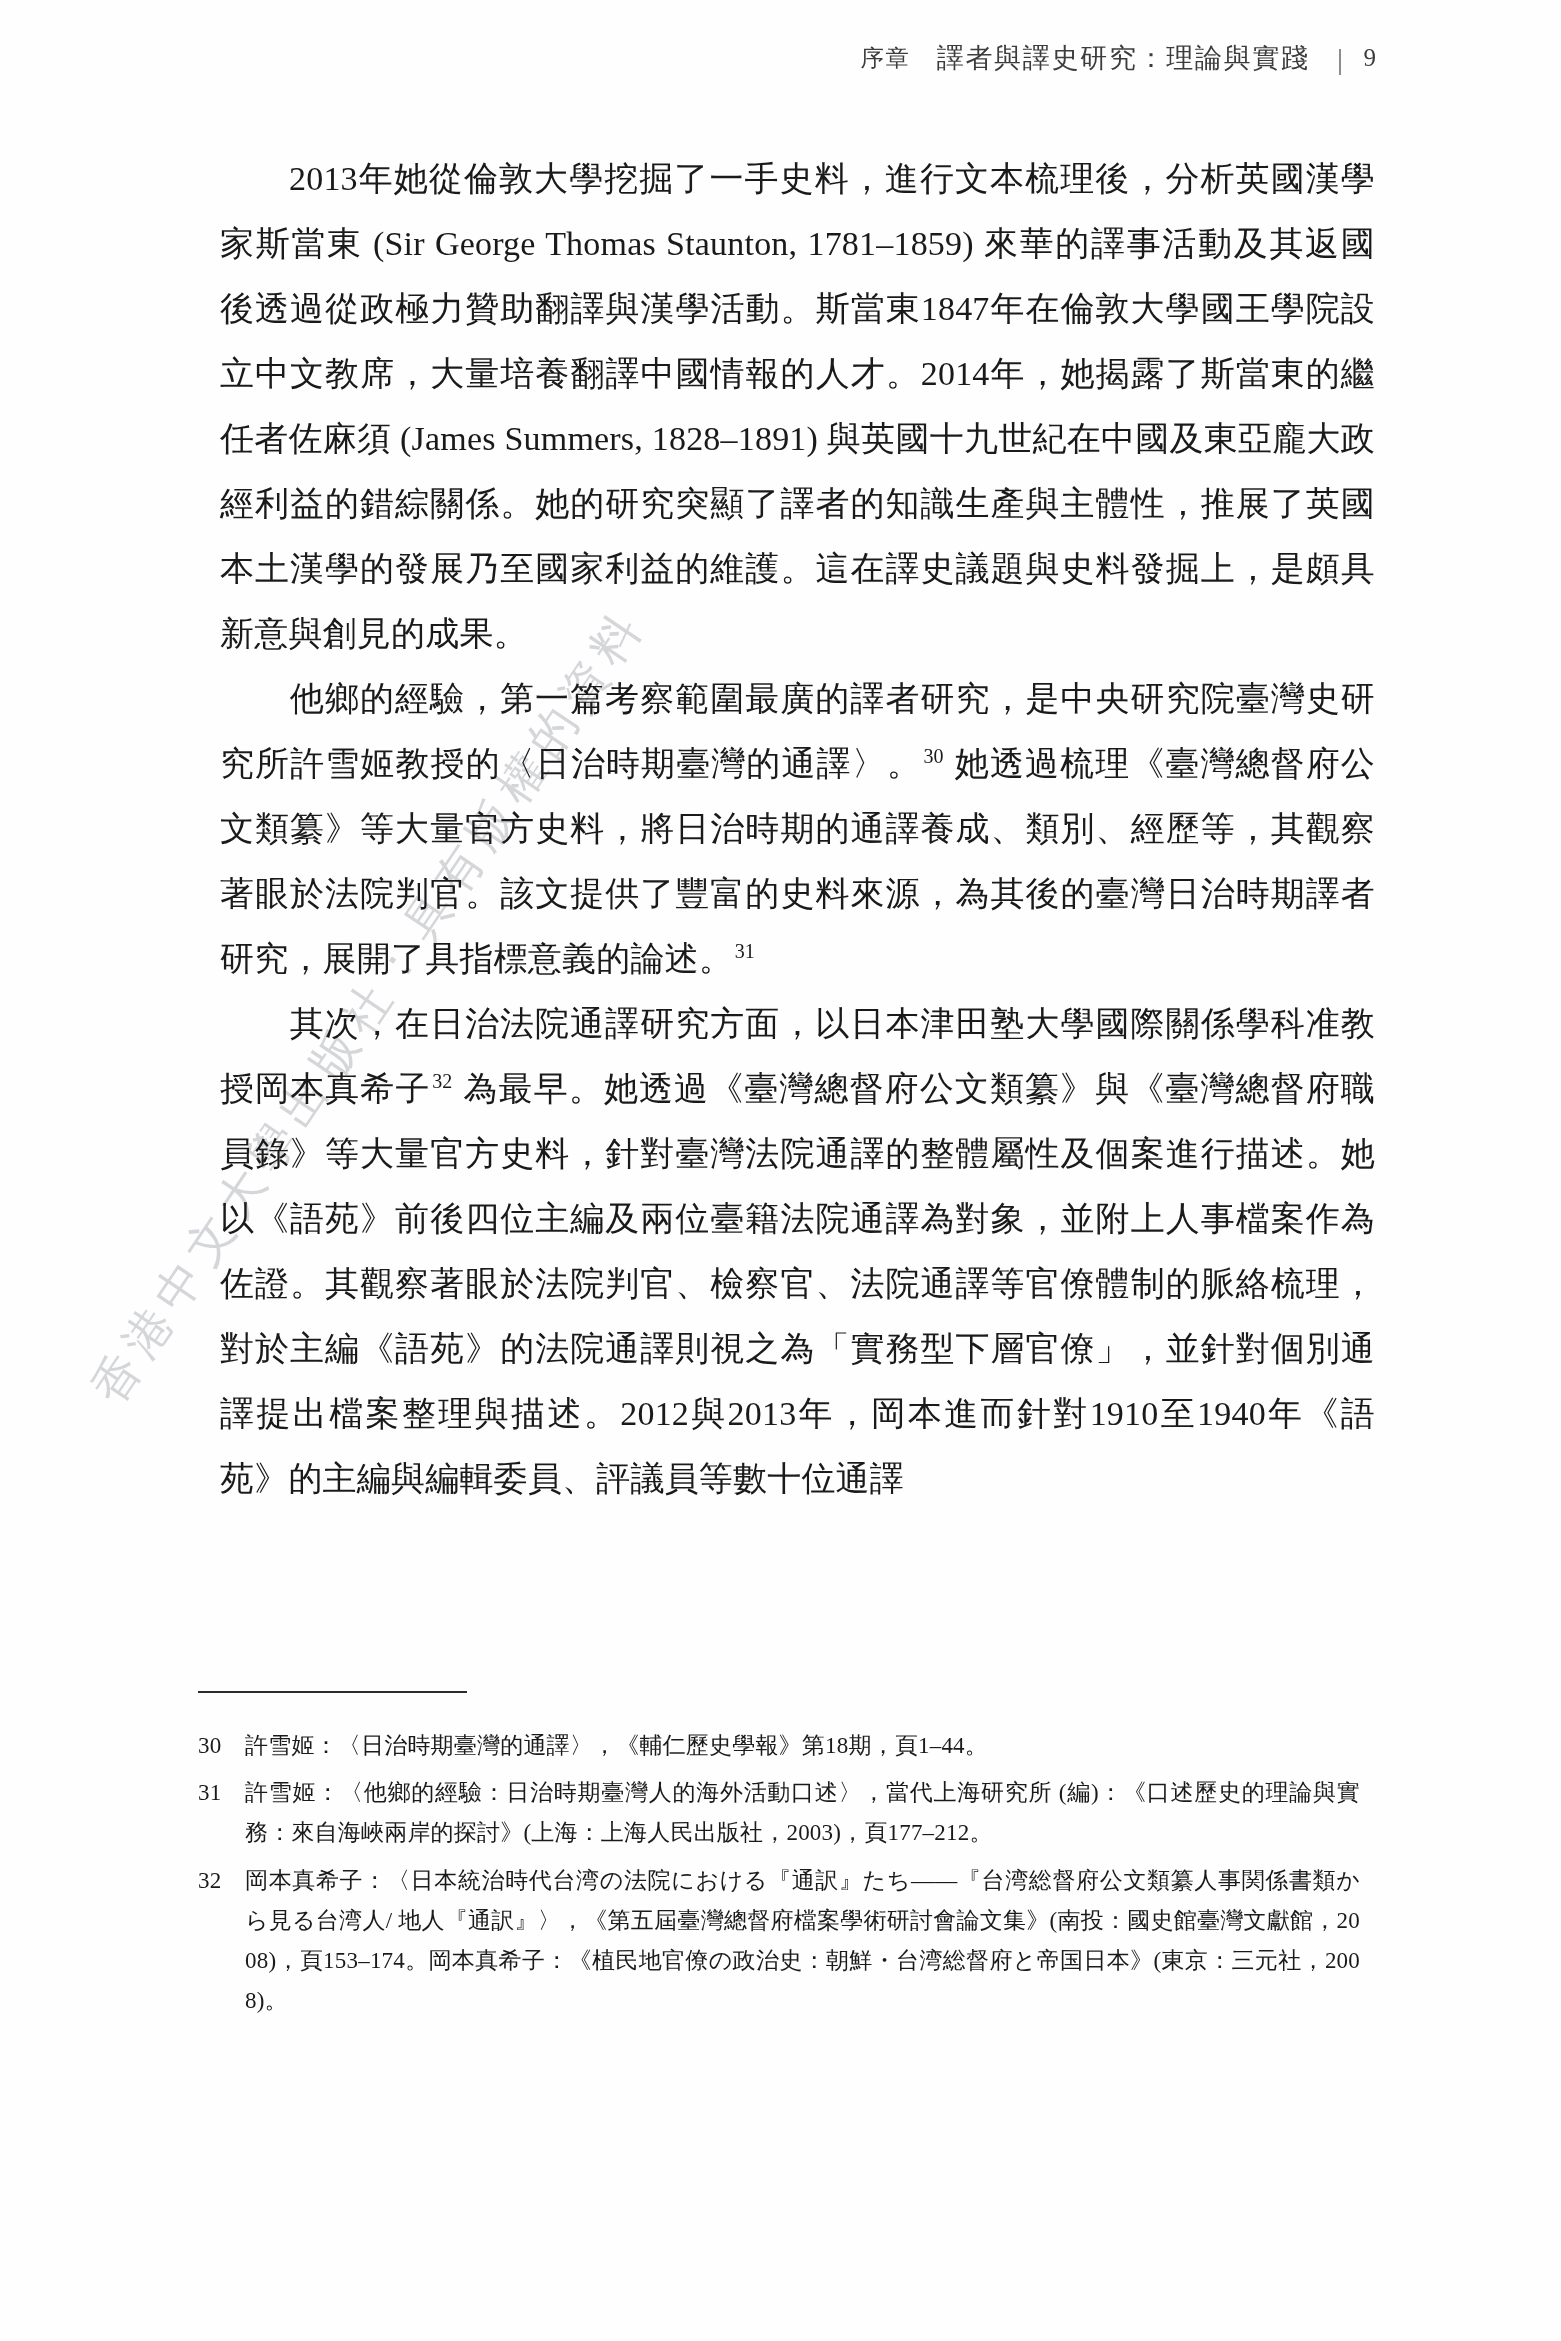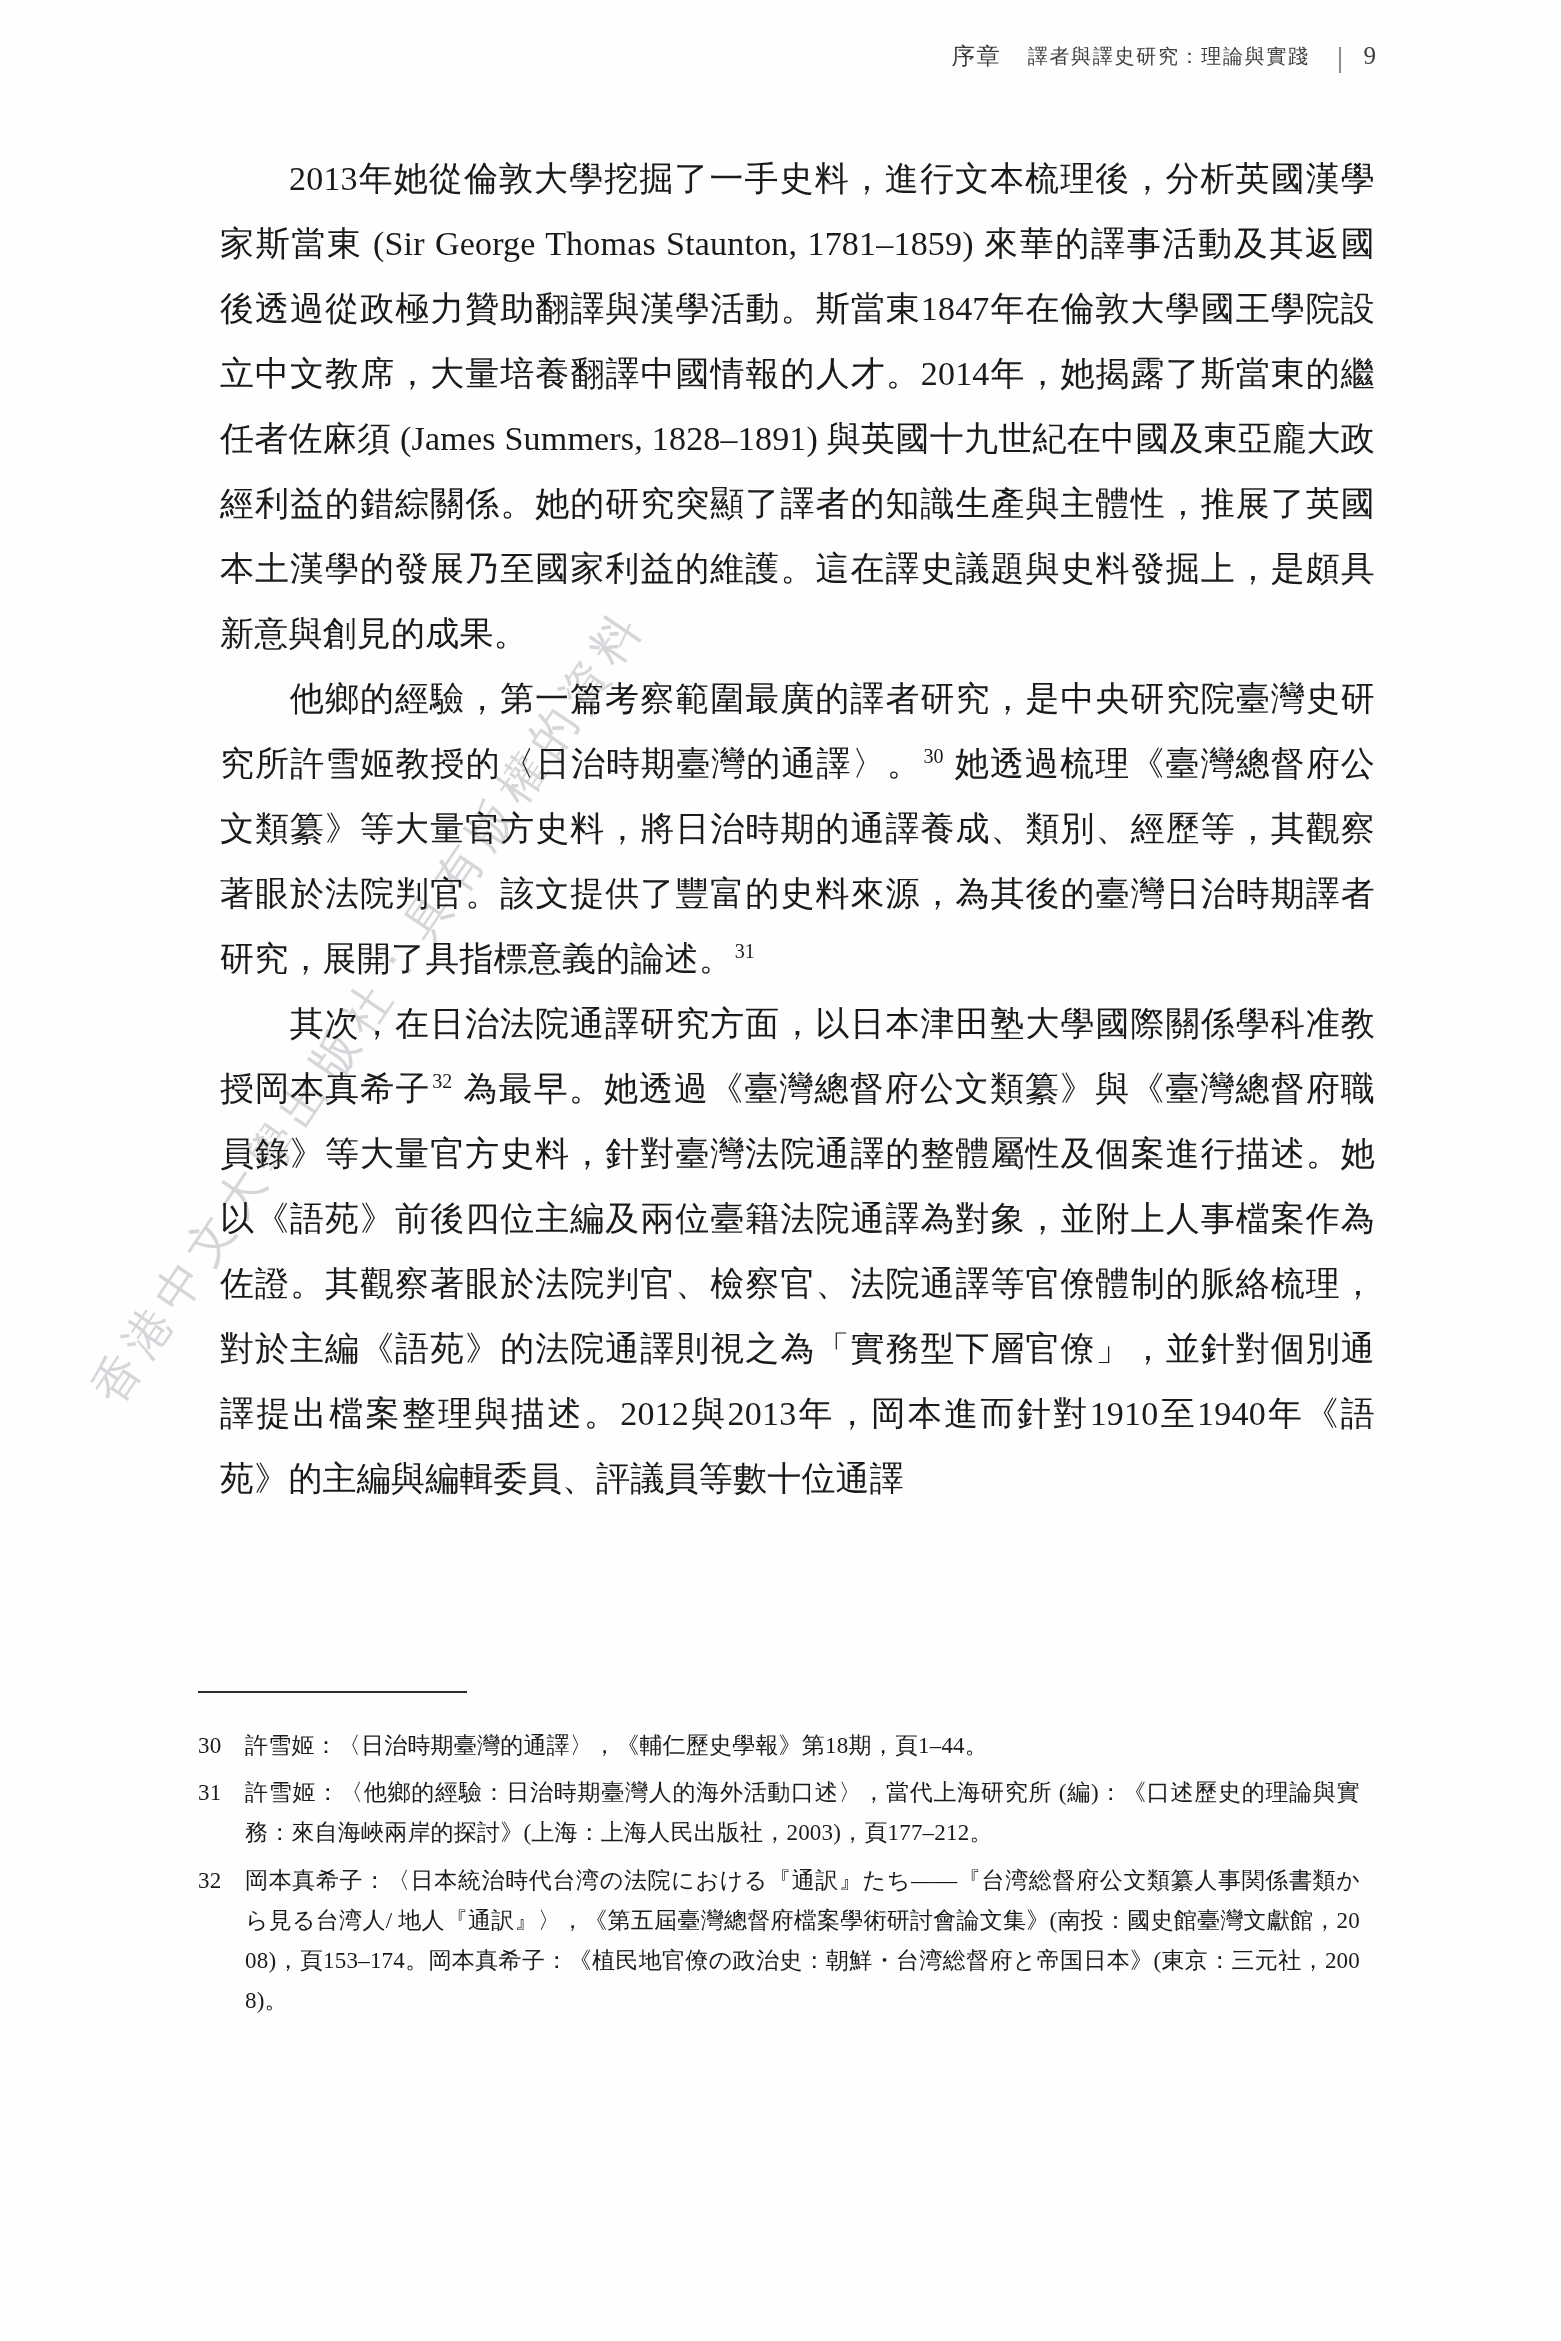--- a/index.html
+++ b/index.html
@@ -54,21 +54,21 @@
     justify-content: flex-end;
     align-items: center;
     z-index: 3;
     color: #3c3c3c;
   }
   .rh-chapter {
     font-size: 23.4px;
     letter-spacing: 1.7px;
   }
   .rh-title {
-    font-size: 20px;
+    font-size: 27px;
     letter-spacing: 1.7px;
     margin-left: 26px;
   }
   .rh-rule {
     display: inline-block;
     width: 1.7px;
     height: 26px;
     background: #8d8d8d;
     margin: 0 22.6px 0 29.5px;
     position: relative;

